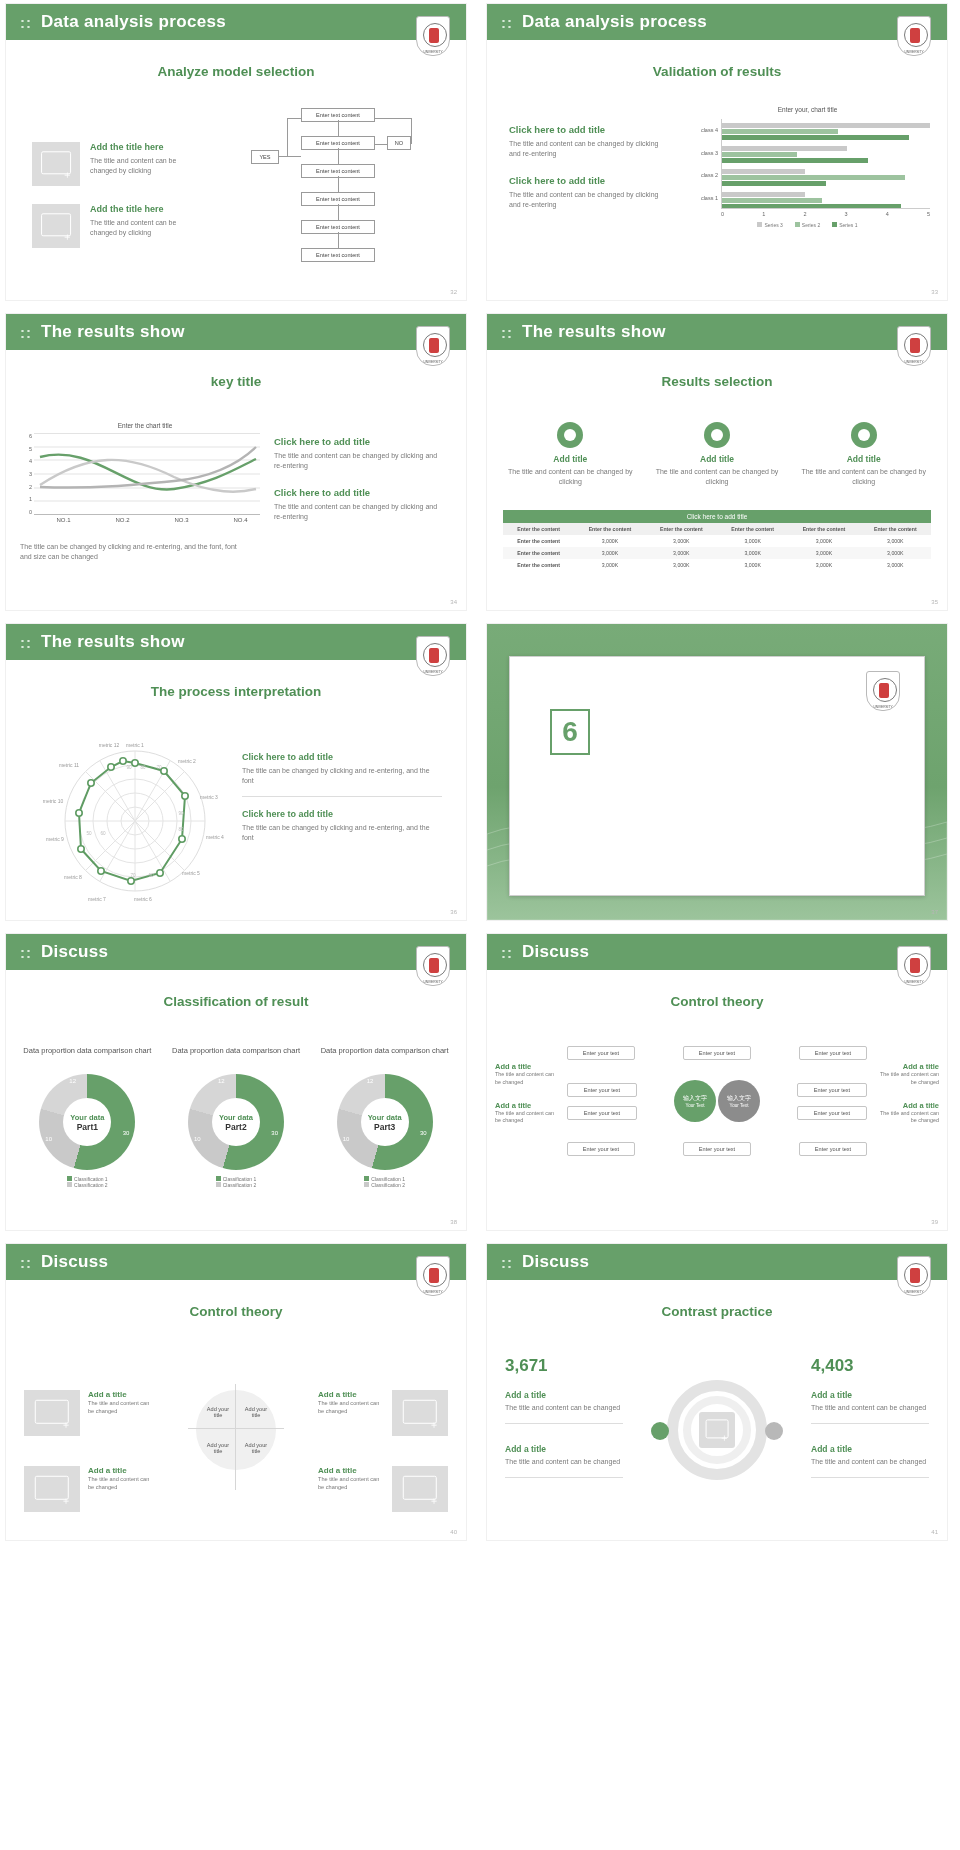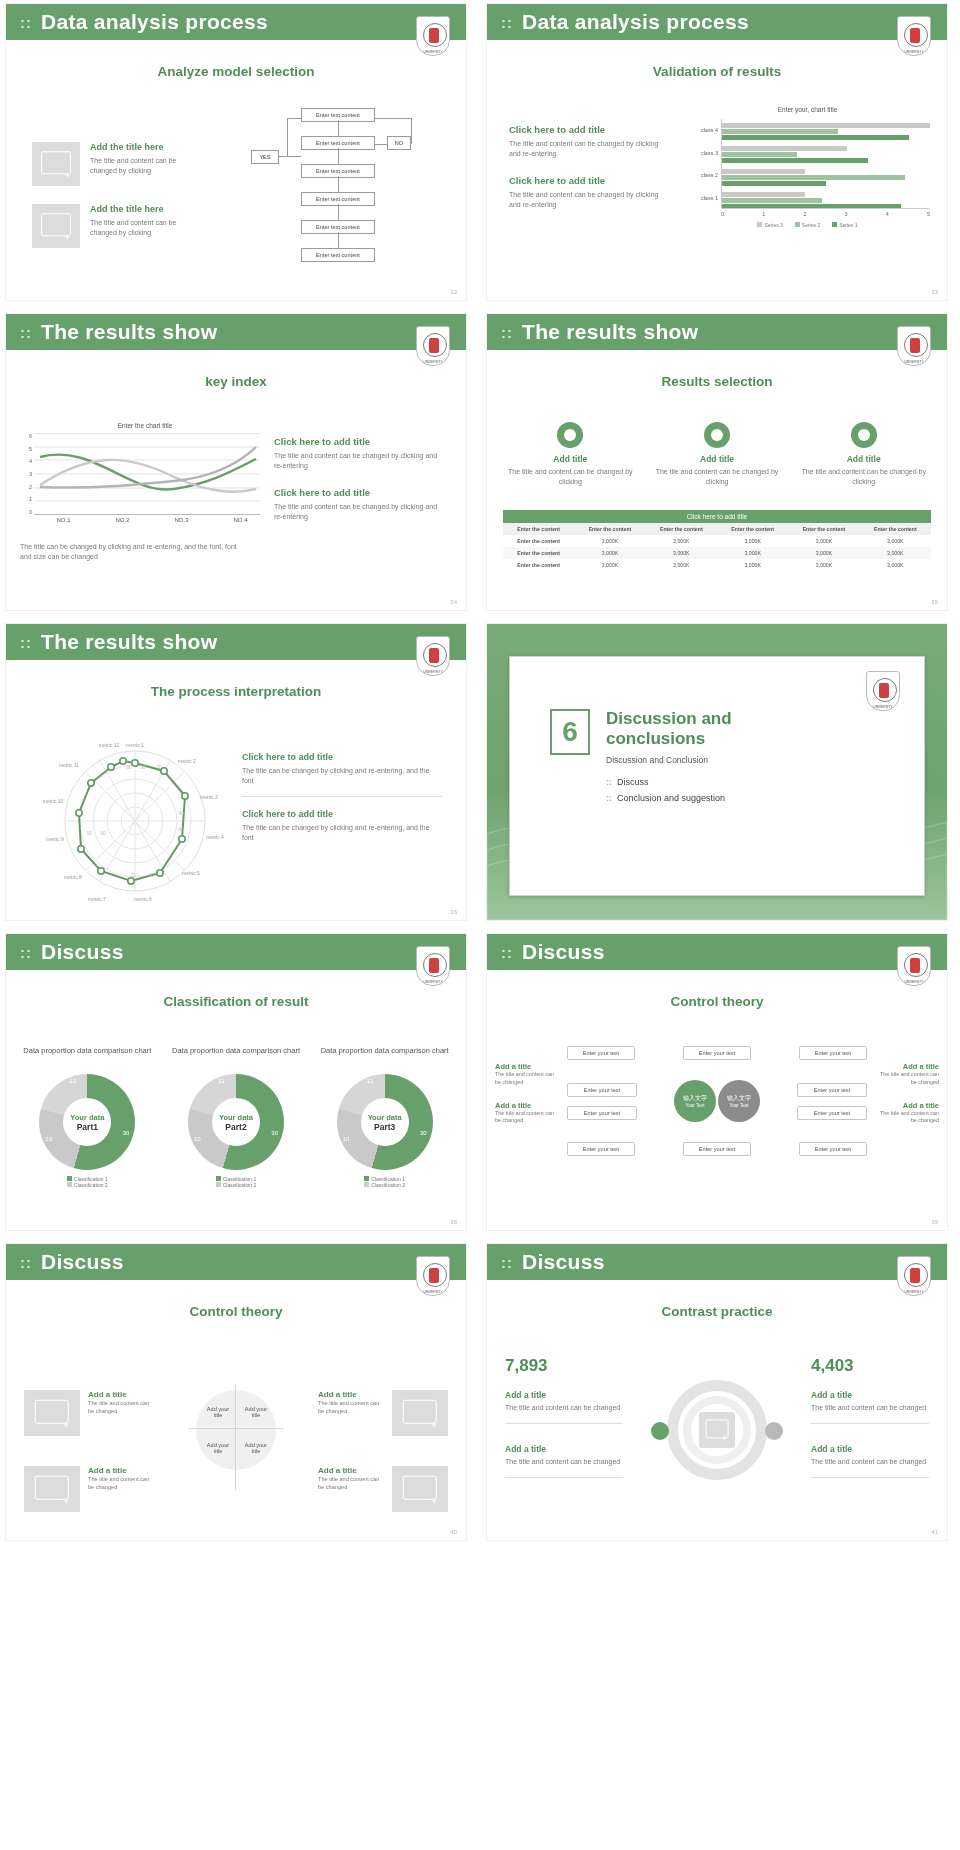--- a/index.html
+++ b/index.html
@@ -33,21 +33,21 @@
     color: #fff;
   }
   .bar .dots {
     color: #d8ead9;
     font-weight: bold;
     font-size: 15px;
     letter-spacing: 1px;
     margin-right: 9px;
   }
   .bar .btitle {
-    font-size: 21px;
+    font-size: 17px;
     font-weight: bold;
     letter-spacing: .3px;
   }
   .logo {
     position: absolute;
     right: 16px; top: 12px;
     width: 34px; height: 40px;
     z-index: 4;
   }
   .logo .shield {
@@ -323,21 +323,21 @@
   <div class="slide">
     <div class="bar">
       <span class="dots">::</span>
       <span class="btitle">The results show</span>
     </div>
     <div class="logo">
         <div class="shield">
           <div class="lbl">UNIVERSITY</div>
         </div>
       </div>
-    <div class="stitle">key index</div>
+    <div class="stitle">key title</div>
 
     <div style="position:absolute;left:14px;top:108px;width:250px;">
       <div style="text-align:center;font-size:6.5px;color:#555;">Enter the chart title</div>
       <div style="display:flex;margin-top:4px;">
         <div style="width:14px;display:flex;flex-direction:column;justify-content:space-between;align-items:flex-end;height:82px;font-size:5.5px;color:#666;padding-right:2px;">
           <span>6</span>
           <span>5</span>
           <span>4</span>
           <span>3</span>
           <span>2</span>
@@ -536,32 +536,20 @@
         <path d="M0,242 C80,212 140,272 220,244 C300,216 370,258 460,230" fill="none" stroke="#ffffff" stroke-width=".7"></path>
       </svg>
       <div class="covercard">
         <div class="logo" style="right:24px;top:14px;">
             <div class="shield">
               <div class="lbl">UNIVERSITY</div>
             </div>
           </div>
         <div style="display:flex;gap:16px;padding:52px 0 0 40px;">
           <div class="numbox">6</div>
-          <div style="max-width:200px;">
-            <div class="greenh" style="font-size:17px;line-height:1.15;">Discussion and conclusions</div>
-            <div style="font-size:8.5px;color:#555;margin-top:7px;">Discussion and Conclusion</div>
-            <div style="margin-top:12px;">
-              <div style="font-size:9px;color:#444;margin-bottom:6px;">
-                <span style="color:#9ec49e;font-weight:bold;margin-right:5px;">::</span><span>Discuss</span>
-              </div>
-              <div style="font-size:9px;color:#444;">
-                <span style="color:#9ec49e;font-weight:bold;margin-right:5px;">::</span><span>Conclusion and suggestion</span>
-              </div>
-            </div>
-          </div>
         </div>
       </div>
     </div>
     <div class="pageno">37</div>
   </div>
 
   <div class="slide">
     <div class="bar">
       <span class="dots">::</span>
       <span class="btitle">Discuss</span>
@@ -757,21 +745,21 @@
       <span class="btitle">Discuss</span>
     </div>
     <div class="logo">
         <div class="shield">
           <div class="lbl">UNIVERSITY</div>
         </div>
       </div>
     <div class="stitle">Contrast practice</div>
 
     <div style="position:absolute;left:18px;top:112px;width:118px;">
-      <div class="greenh" style="font-size:17px;">7,893</div>
+      <div class="greenh" style="font-size:17px;">3,671</div>
       <div class="greenh" style="font-size:8.5px;margin-top:14px;">Add a title</div>
       <div class="small" style="margin-top:3px;">The title and content can be changed</div>
       <hr class="thin" style="margin-top:10px;">
       <div class="greenh" style="font-size:8.5px;margin-top:20px;">Add a title</div>
       <div class="small" style="margin-top:3px;">The title and content can be changed</div>
       <hr class="thin" style="margin-top:10px;">
     </div>
 
     <div style="position:absolute;left:156px;top:136px;width:148px;height:116px;">
       <div style="position:absolute;left:24px;top:0;width:100px;height:100px;border-radius:50%;border:11px solid #e3e3e3;"></div>

